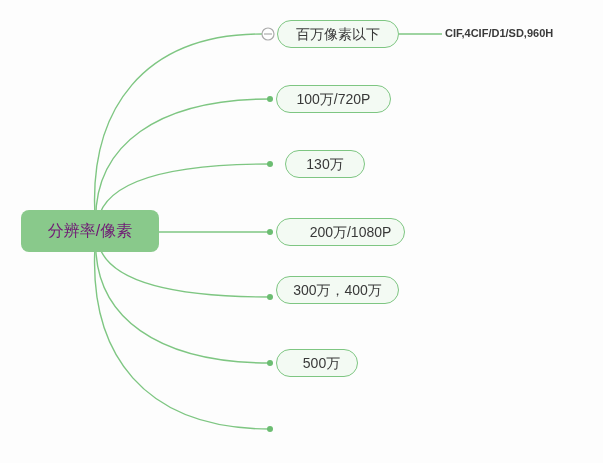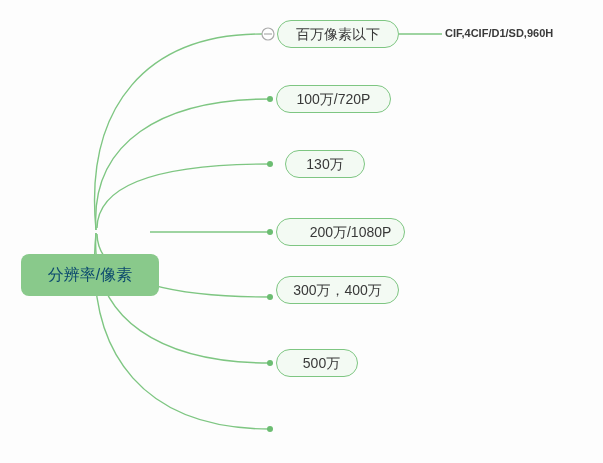--- a/index.html
+++ b/index.html
@@ -37,26 +37,25 @@
     cursor: default;
   }
   .root-node {
     position: absolute;
     left: 21px;
     top: 210px;
     width: 138px;
     height: 42px;
     background: #89c98b;
     border-radius: 8px;
-    color: #0c4a6e;
+    color: #701a75;
     font-size: 16px;
     line-height: 42px;
     text-align: center;
     white-space: nowrap;
-    margin-top: 44px;
   }
   .leaf-label {
     position: absolute;
     left: 445px;
     top: 27px;
     font-size: 11px;
     line-height: 13px;
     color: #3a3a3a;
     white-space: nowrap;
     font-weight: bold;

